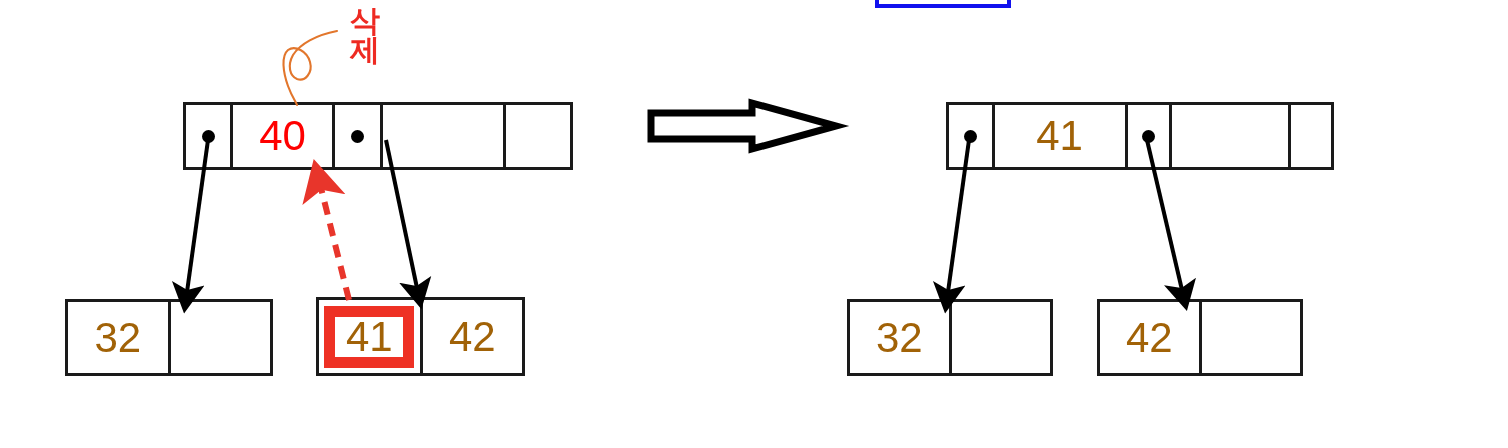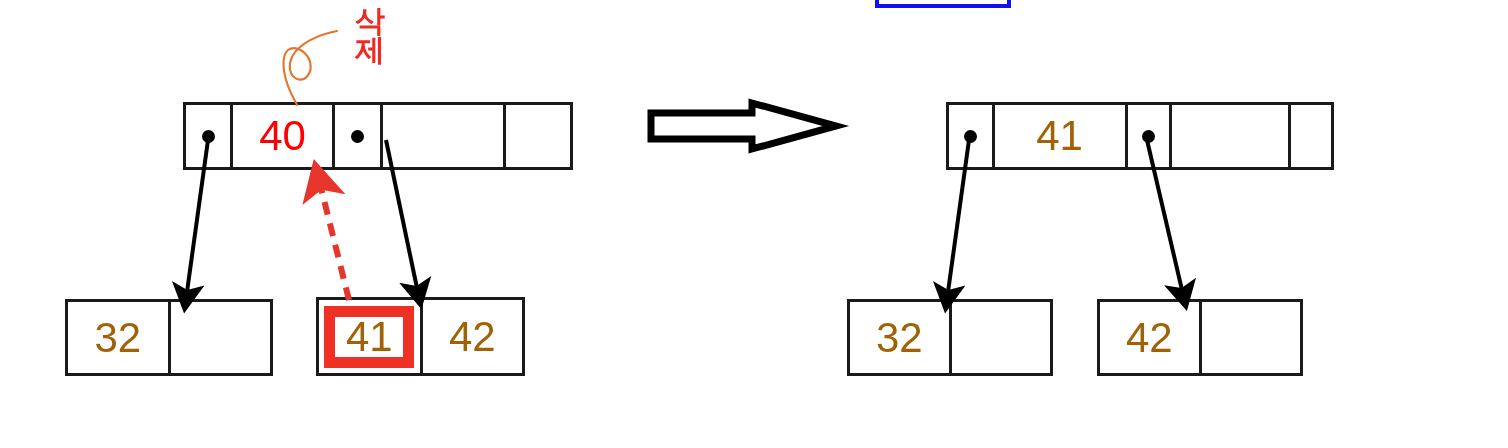--- a/index.html
+++ b/index.html
@@ -65,21 +65,21 @@
     background: transparent;
   }
   
   .kr-label {
     position: absolute;
     color: #ee2a22;
     font-family: "DejaVu Sans", sans-serif;
     font-size: 30px;
     font-weight: bold;
     line-height: 0.98;
-    text-align: center;
+    text-align: left;
     white-space: pre-line;
   }
   
   .blue-strip {
     position: absolute;
     box-sizing: border-box;
     border: 4px solid #1111ee;
     background: #ffffff;
   }
 </style>

